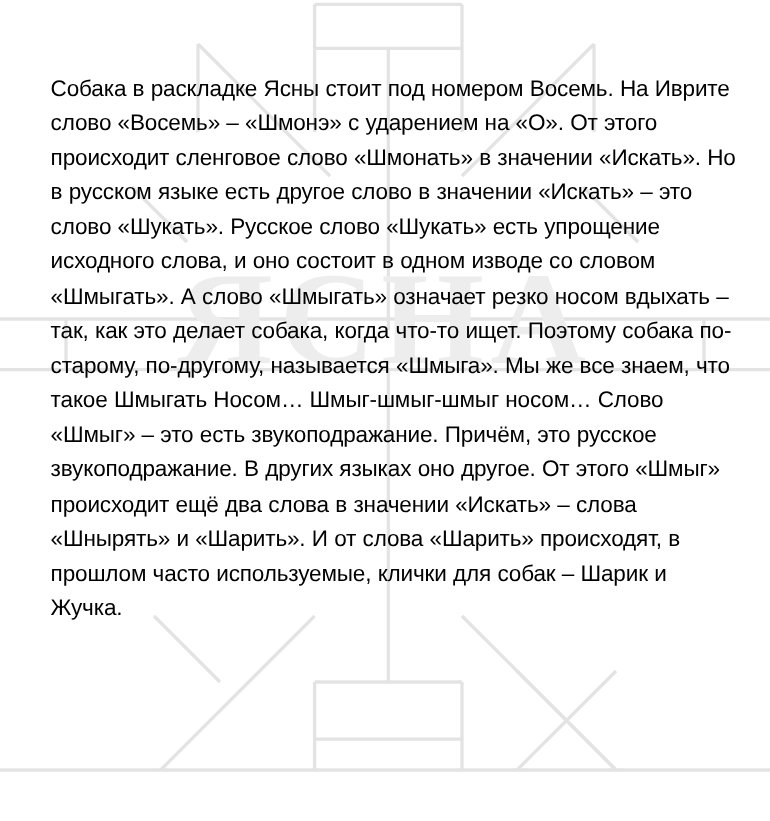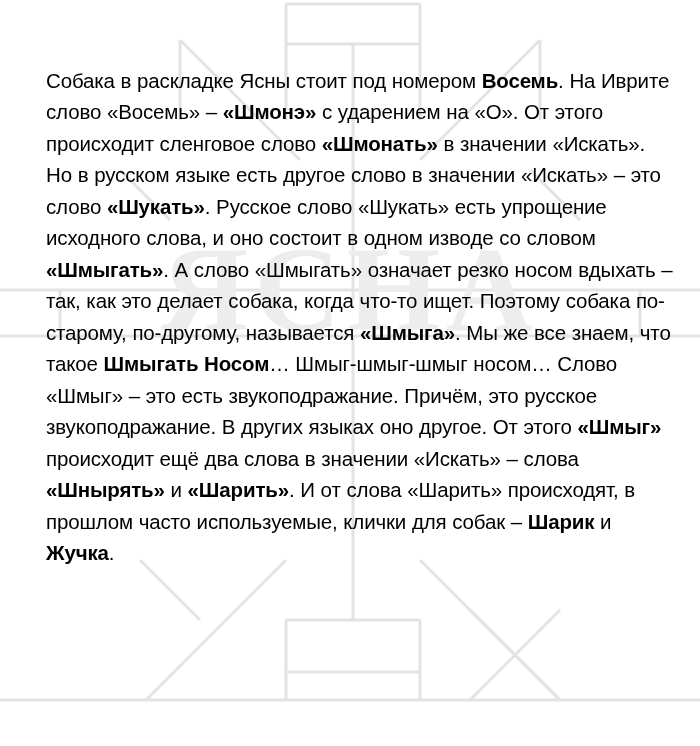--- a/index.html
+++ b/index.html
@@ -38,21 +38,21 @@
   }
   .body-text {
     font-size: 20.5px;
     line-height: 31.5px;
     color: #000000;
     letter-spacing: -0.15px;
     text-align: left;
     word-spacing: 0.2px;
   }
   .body-text b {
-    font-weight: bold;
+    font-weight: normal;
   }
 </style>
 </head>
 <body>
 
 <div class="watermark-layer">
   <svg viewBox="0 0 700 746" xmlns="http://www.w3.org/2000/svg" aria-hidden="true">
     <g fill="none" stroke="#e3e3e3" stroke-width="3">
 
       <path d="M286 4 H420"></path>

